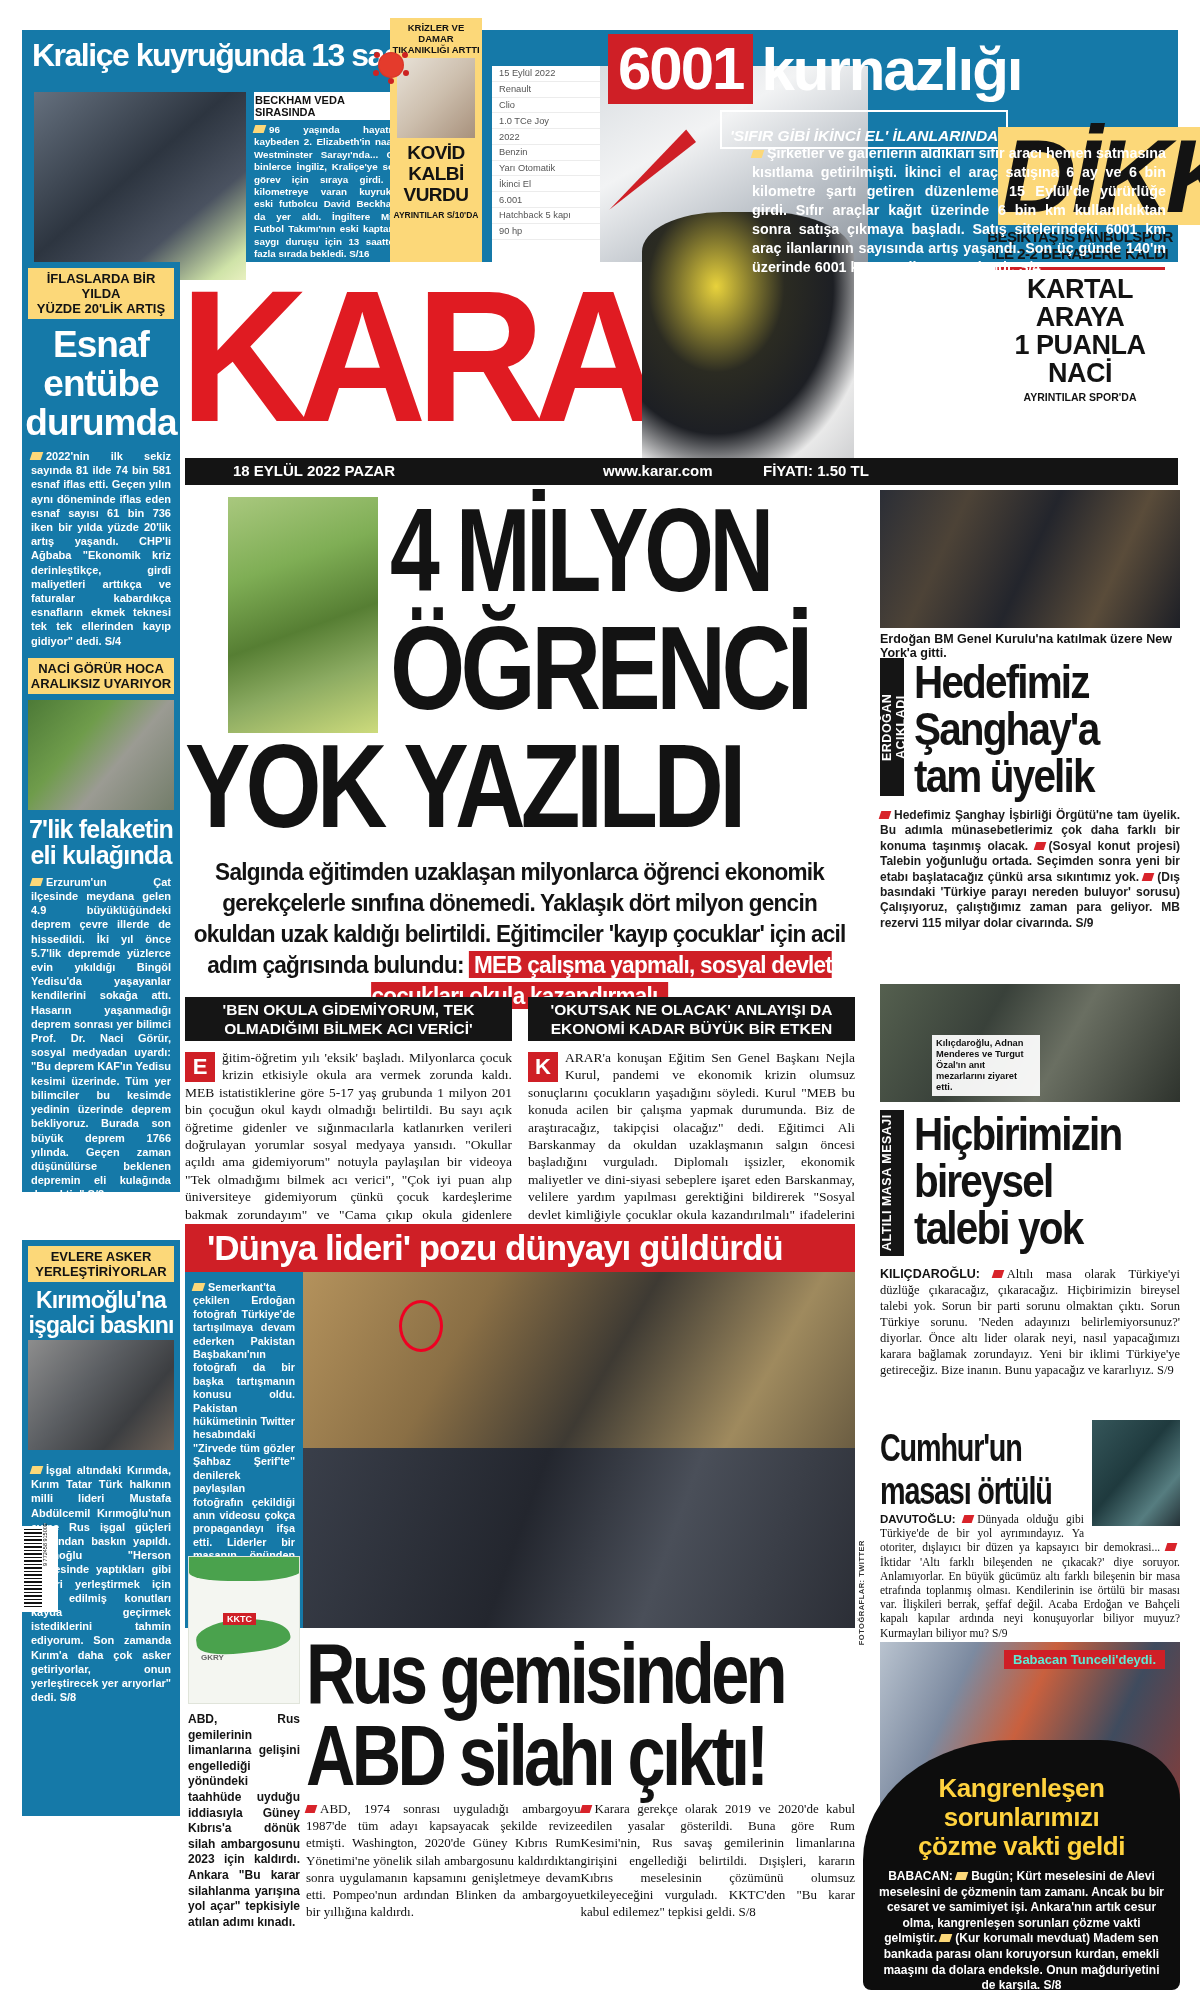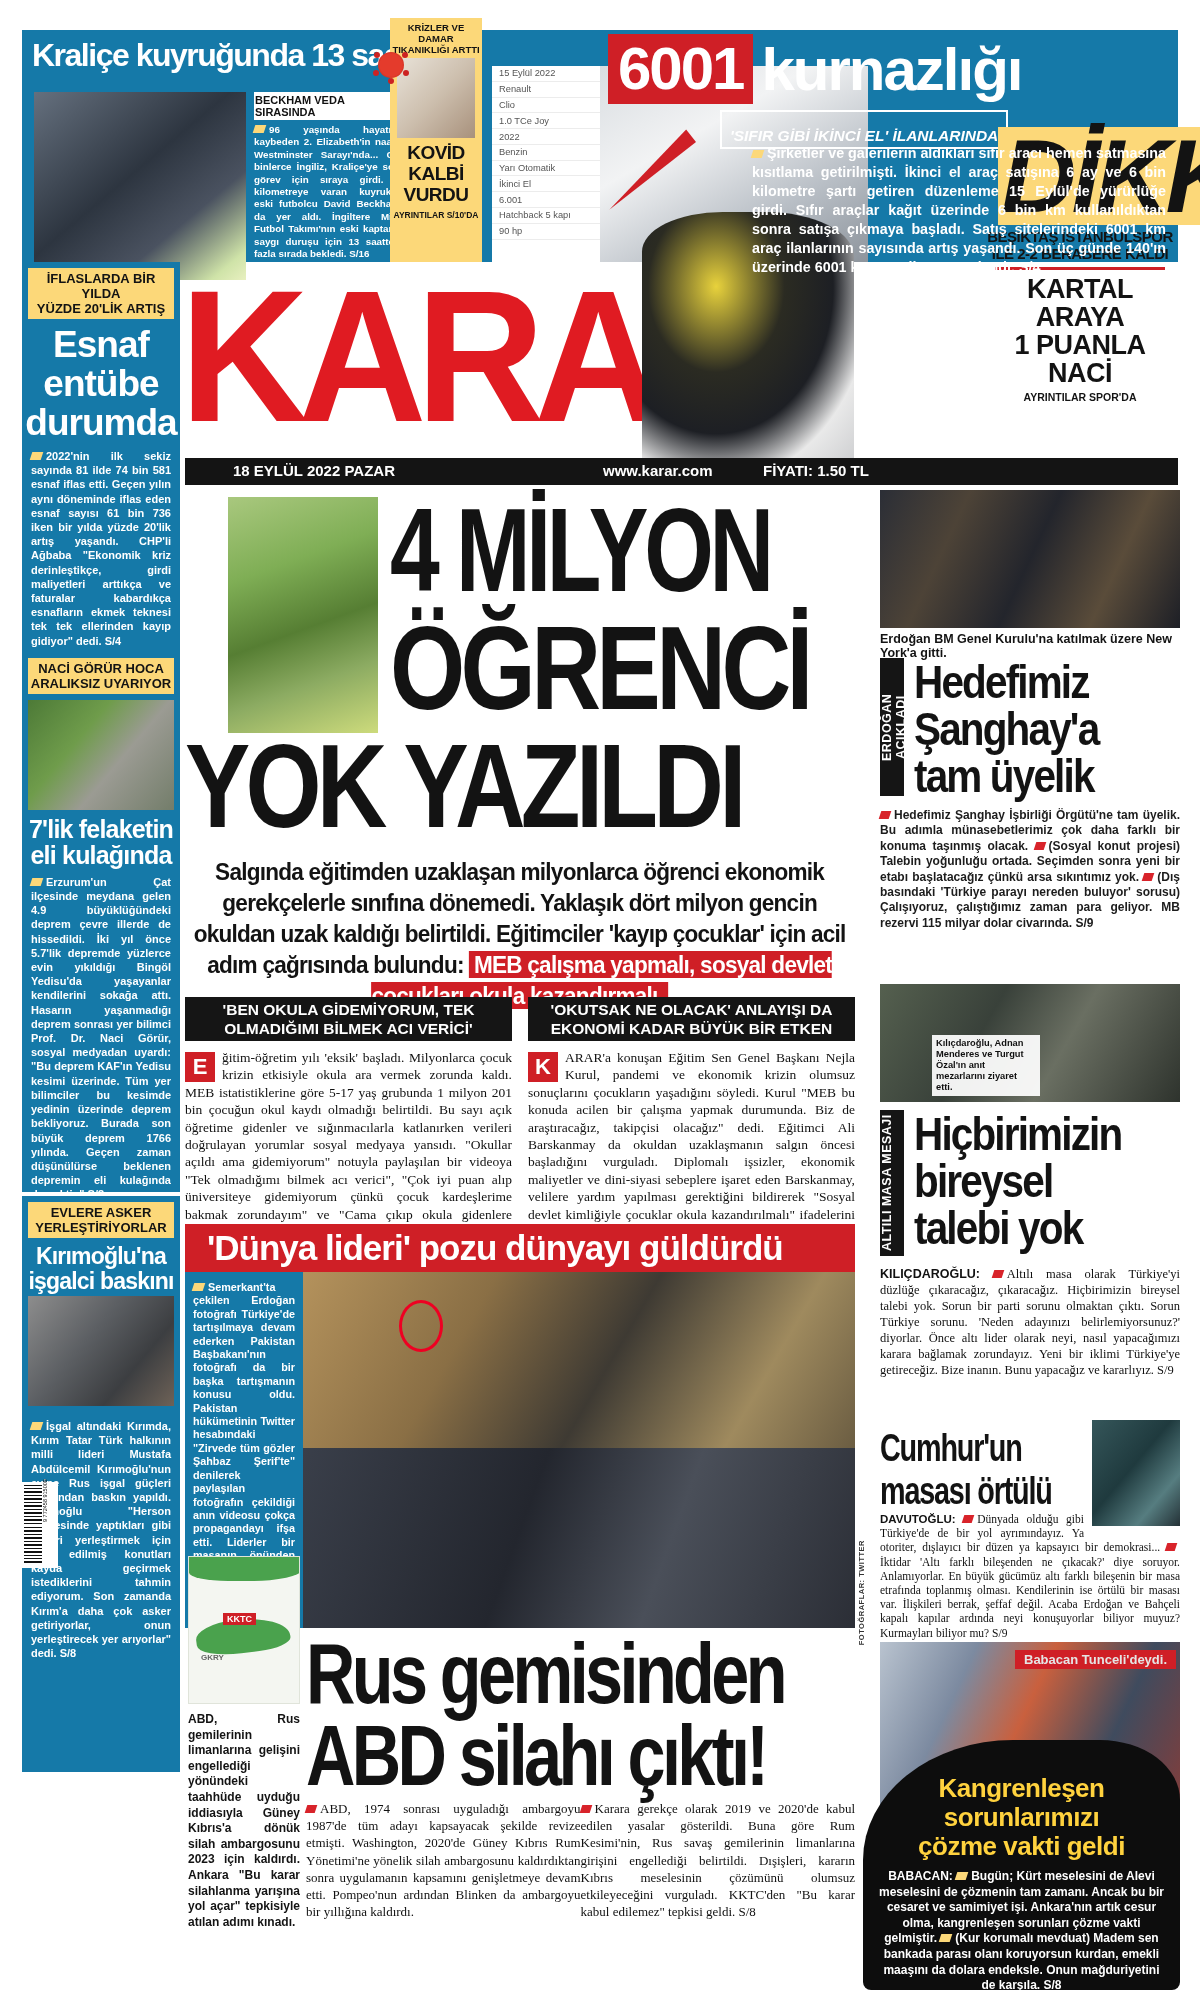--- a/index.html
+++ b/index.html
@@ -46,21 +46,21 @@
   .besiktas-rule { width:170px; height:3px; background:#cf1f26; margin:5px auto; }
   .besiktas-title { font-size:27px; line-height:28px; font-weight:bold; color:#131313; letter-spacing:-0.5px; }
   .besiktas-footer { font-size:10.5px; font-weight:bold; color:#131313; margin-top:4px; }
   .date-bar { left:185px; top:458px; width:993px; height:27px; background:#141414; z-index:3; }
   .date-bar span { position:absolute; top:4px; color:#fff; font-weight:bold; font-size:15px; }
   .db-date { left:48px; }  .db-web { left:418px; }  .db-price { left:578px; }
 
   
   .left-panel { left:22px; width:158px; }
   .lp1 { top:262px; height:930px; }
-  .lp2 { top:1196px; height:576px; }
+  .lp2 { top:1240px; height:576px; }
   .lp-kicker { width:146px; margin:6px auto 6px; padding:3px 2px; font-size:13px; line-height:15px; }
   .esnaf-title { font-size:37px; line-height:39px; text-align:center; letter-spacing:-1px; margin-top:2px; }
   .lp-body { padding:7px 9px 0; font-size:11px; line-height:14.2px; color:#fff; font-weight:bold; text-align:justify; }
   .lp-photo { width:146px; height:110px; margin:2px auto 6px; }
   .naci-photo { background:linear-gradient(130deg,#4d7a37 0%,#6f9c4b 35%,#9b9b93 60%,#737d6a 100%); }
   .felaket-title { font-size:25px; line-height:26px; text-align:center; letter-spacing:-0.8px; }
   .kirim-title { font-size:23px; line-height:25px; text-align:center; letter-spacing:-0.8px; }
   .kirim-photo { background:linear-gradient(130deg,#8d8d8d 0%,#5c5f63 40%,#3c3e41 70%,#6e6257 100%); }
   .barcode-box { left:0px; top:286px; width:36px; height:86px; background:#fff; z-index:2; padding:3px 2px; }
   .barcode-stripes { width:18px; height:78px; background:repeating-linear-gradient(0deg,#111 0 1.5px,#fff 1.5px 3.5px); display:inline-block; }
@@ -114,21 +114,21 @@
   .kilic-caption { position:absolute; left:52px; bottom:6px; width:108px; background:rgba(255,255,255,0.93); font-size:9.3px; line-height:11px; font-weight:bold; color:#111; padding:3px 4px; }
   .hicbir-block { left:880px; top:1110px; width:300px; }
   .kilic-body { left:880px; top:1266px; width:300px; font-family:"Liberation Serif",serif; font-size:12.5px; line-height:16px; text-align:justify; color:#111; }
   .speaker { font-family:"Liberation Sans",sans-serif; font-weight:bold; }
   .cumhur-title { left:880px; top:1426px; width:210px; font-weight:bold; color:#131313; font-size:36px; line-height:39px; letter-spacing:-1.5px; transform:scale(0.8,1.1); transform-origin:left top; white-space:nowrap; }
   .rc-photo-davut { left:1092px; top:1420px; width:88px; height:106px; background:linear-gradient(130deg,#35565a 0%,#1f3a3e 45%,#567d80 75%,#243136 100%); }
   .davut-body { left:880px; top:1512px; width:300px; font-family:"Liberation Serif",serif; font-size:11.5px; line-height:14.2px; text-align:justify; color:#111; }
   .davut-spacer { float:right; width:96px; height:18px; }
   .babacan { left:863px; top:1642px; width:317px; height:348px; }
   .babacan-photo { position:absolute; right:0; top:0; width:300px; height:205px; background:linear-gradient(115deg,#b9c3cf 0%,#7c8aa0 25%,#c9603e 45%,#3f4b5e 70%,#8e3b35 100%); }
-  .babacan-label { position:absolute; right:4px; top:8px; background:#cf1f26; color:#e5e5e5; font-weight:bold; font-size:13px; padding:2px 9px; z-index:3; }
+  .babacan-label { position:absolute; right:15px; top:8px; background:#cf1f26; color:#5eead4; font-weight:bold; font-size:13px; padding:2px 9px; z-index:3; }
   .babacan-blob { position:absolute; left:0; bottom:0; width:317px; height:250px; background:#0d0d0d; border-radius:150px 80px 8px 8px / 120px 60px 8px 8px; z-index:2; padding-top:34px; }
   .babacan-title { color:#ffd23e; font-weight:bold; font-size:26px; line-height:29px; text-align:center; letter-spacing:-0.5px; }
   .babacan-body { margin-top:8px; padding:0 12px; color:#fff; font-weight:bold; font-size:12px; line-height:15.6px; text-align:center; }
 </style>
 </head>
 <body>
 
 <div class="page">
 
   <div class="abs blue queen-box">

